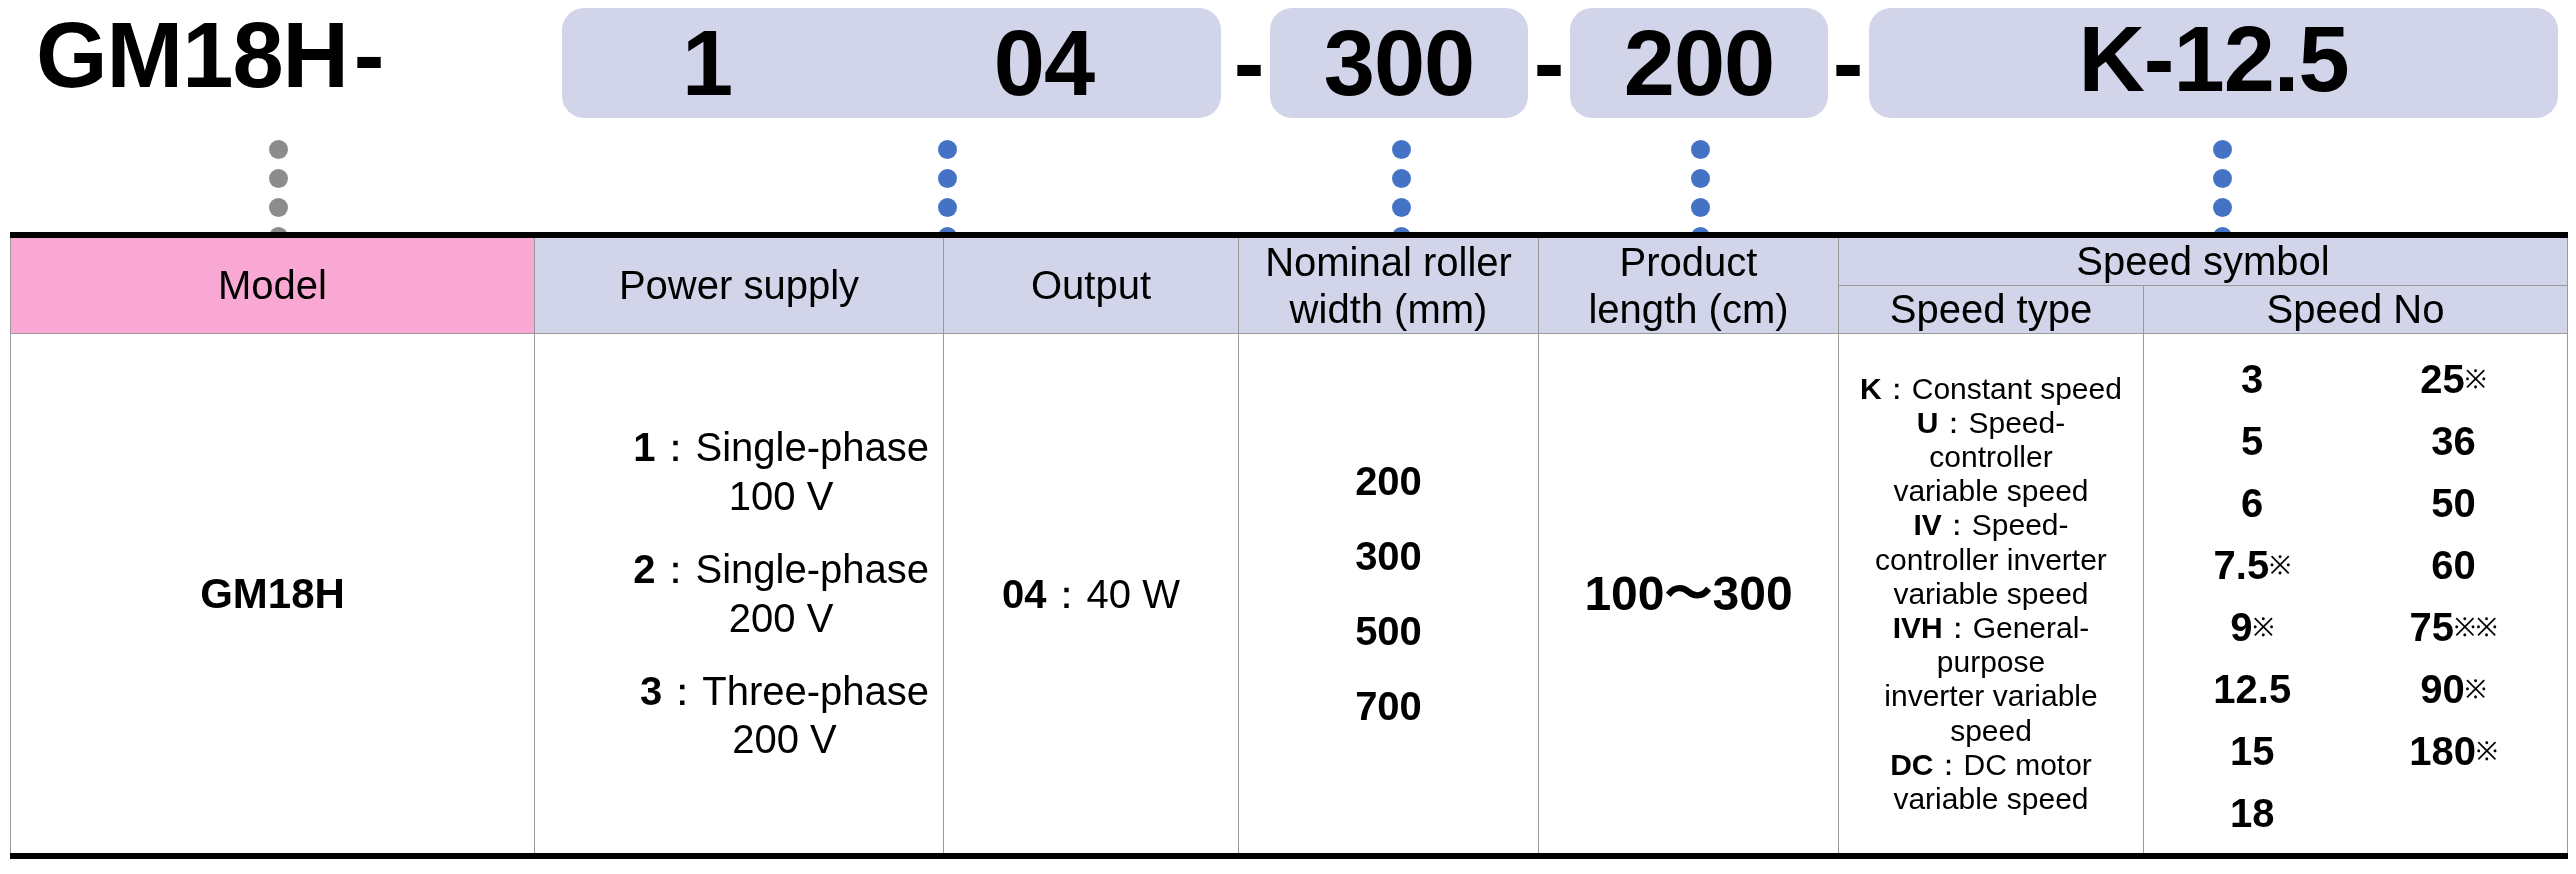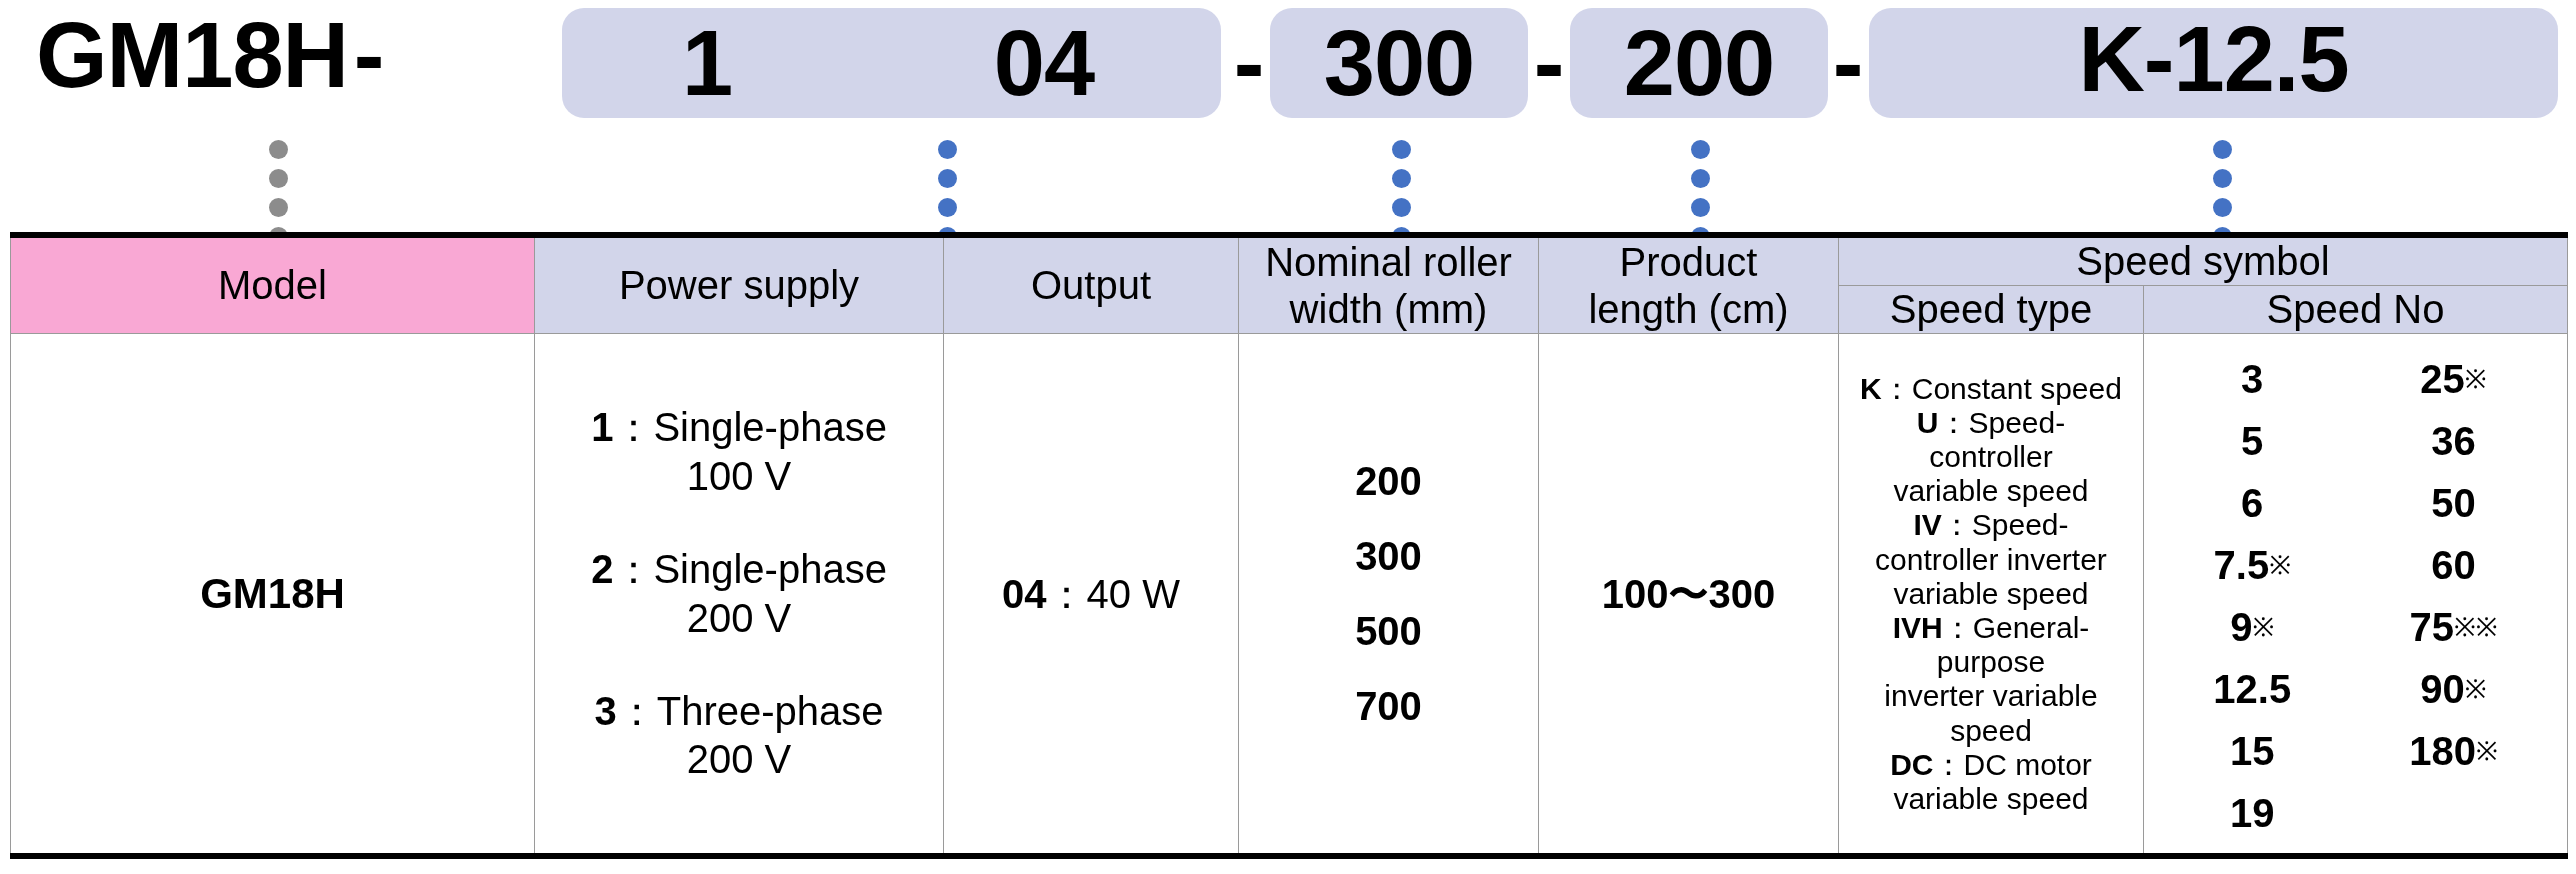--- a/index.html
+++ b/index.html
@@ -122,22 +122,22 @@
 
   .model-name {
     font-weight: bold;
     font-size: 42px;
   }
 
   
   .ps-list {
     display: flex;
     flex-direction: column;
-    gap: 44px;
-    align-items: center;
+    gap: 24px;
+    align-items: flex-end;
     padding: 0 14px;
   }
   .ps-item {
     font-size: 40px;
     line-height: 1.22;
     text-align: center;
   }
   .ps-item b { font-weight: bold; }
 
   
@@ -148,21 +148,21 @@
   .w-list {
     display: flex;
     flex-direction: column;
     gap: 25px;
     align-items: center;
     font-weight: bold;
     font-size: 40px;
   }
 
   
-  .len-val { font-weight: bold; font-size: 40px; }
+  .len-val { font-weight: bold; font-size: 48px; }
 
   
   .st-list {
     display: flex;
     flex-direction: column;
     align-items: center;
     padding: 4px 6px;
   }
   .st-item {
     font-size: 30px;
@@ -414,21 +414,21 @@
                   </div>
                 <div class="sn-cell">
                     <span>12.5</span>
                     <span class="mark"></span>
                   </div>
                 <div class="sn-cell">
                     <span>15</span>
                     <span class="mark"></span>
                   </div>
                 <div class="sn-cell">
-                    <span>19</span>
+                    <span>18</span>
                     <span class="mark"></span>
                   </div>
               </div>
 
               <div class="sn-col">
                 <div class="sn-cell">
                     <span>25</span>
                     <span class="mark">※</span>
                   </div>
                 <div class="sn-cell">

